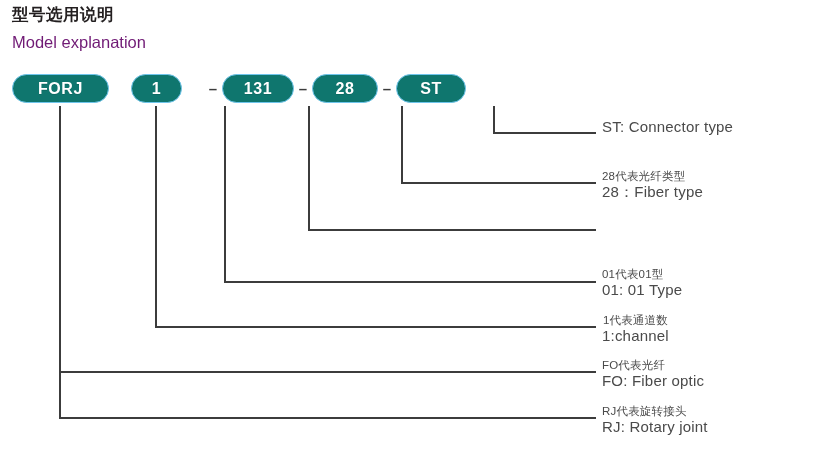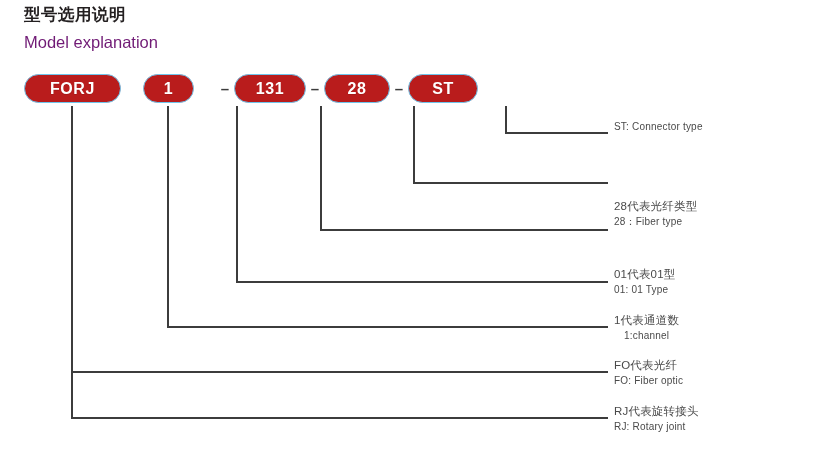--- a/index.html
+++ b/index.html
@@ -11,21 +11,21 @@
   body {
     width: 813px;
     height: 455px;
     position: relative;
     font-family: "Liberation Sans", "DejaVu Sans", sans-serif;
     overflow: hidden;
   }
 
   #diagram {
     position: absolute;
-    left: 16px; top: 0;
+    left: 4px; top: 0;
     width: 717px;
     height: 455px;
   }
 
   
   .title-cn {
     position: absolute;
     left: 8px;
     top: 4px;
     font-size: 16.5px;
@@ -49,21 +49,21 @@
     position: absolute;
     left: 8px;
     top: 73px;
     height: 31px;
     display: flex;
     align-items: center;
   }
   .pill {
     height: 29px;
     border-radius: 15px;
-    background: #b91c1c;
+    background: #0f766e;
     border: 1.5px solid #6fc5ec;
     color: #ffffff;
     font-size: 16px;
     font-weight: bold;
     display: flex;
     align-items: center;
     justify-content: center;
     letter-spacing: 0.6px;
     text-shadow: 0 1px 0 rgba(0,0,0,0.10);
   }
@@ -102,27 +102,27 @@
     left: 598px;
     white-space: nowrap;
   }
   .note .cn {
     font-size: 11.5px;
     color: #4a4a4a;
     line-height: 15px;
     letter-spacing: 0.2px;
   }
   .note .en {
-    font-size: 10px;
+    font-size: 15px;
     color: #4a4a4a;
     line-height: 15px;
     letter-spacing: 0.2px;
   }
   .note-0 { top: 119px; }
-  .note-1 { top: 169px; margin-top: 30px; }
+  .note-1 { top: 169px; }
   .note-2 { top: 215px; }
   .note-3 { top: 267px; }
   .note-4 { top: 313px; text-align: center; }
   .note-5 { top: 358px; }
   .note-6 { top: 404px; }
 </style>
 </head>
 <body>
 
 <div id="diagram">

